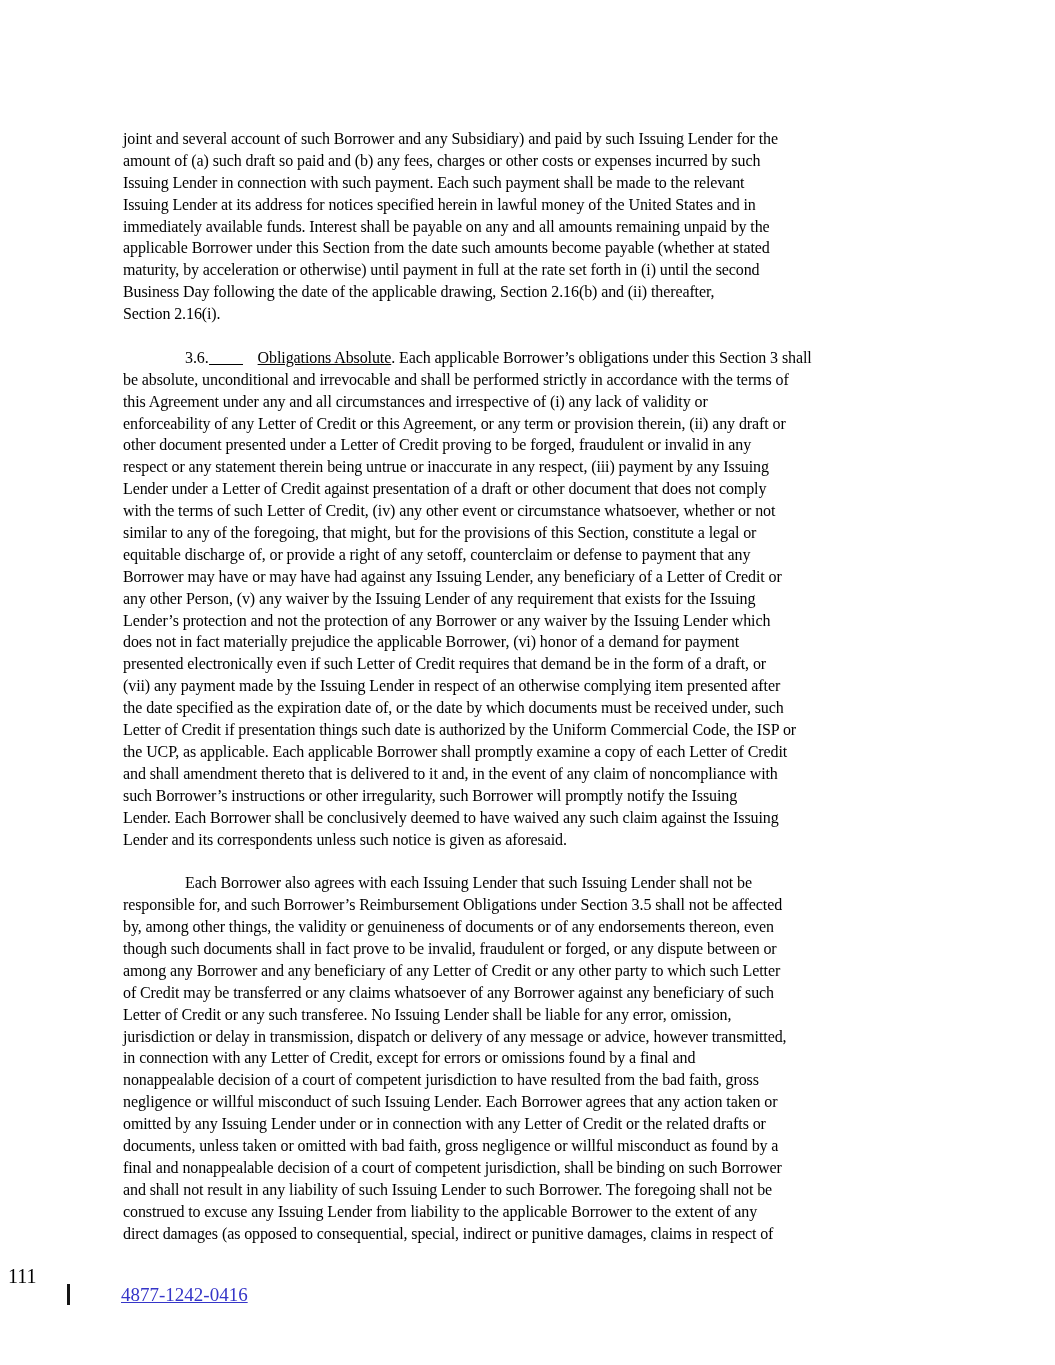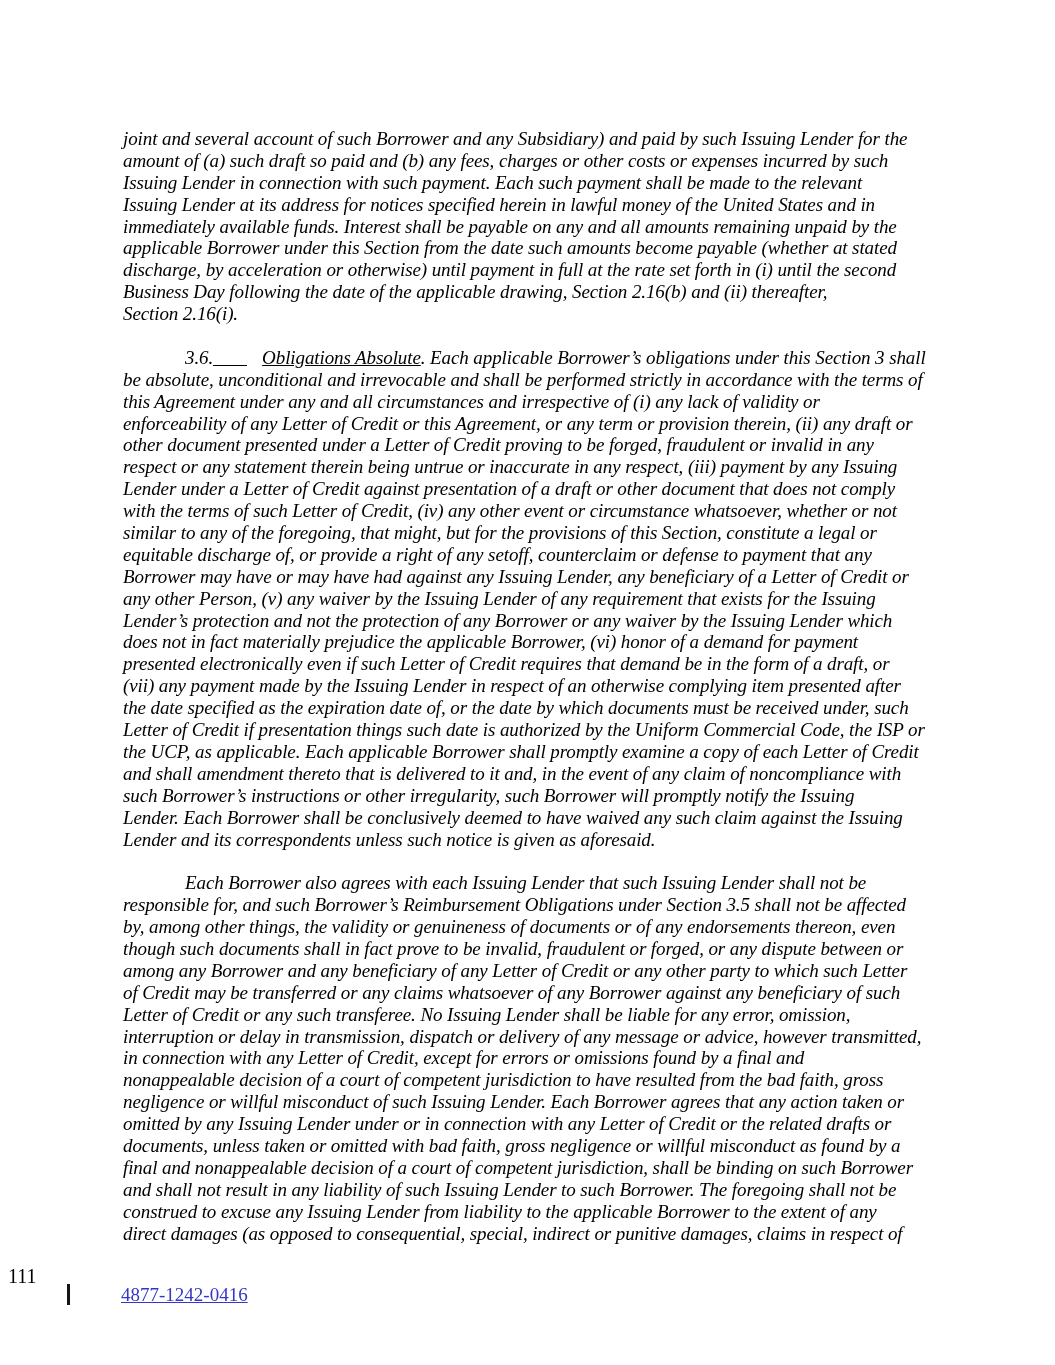--- a/index.html
+++ b/index.html
@@ -16,25 +16,24 @@
   .content {
     position: absolute;
     left: 123px;
     top: 128px;
     width: 812px;
   }
   .paragraph { margin: 0; }
   .paragraph + .paragraph { margin-top: 21.9px; }
   .line {
     white-space: pre;
-    font-size: 19px;
+    font-size: 16px;
     line-height: 21.9px;
     height: 21.9px;
     letter-spacing: -0.1px;
-    font-style: italic;
   }
   .indent-first { padding-left: 62px; }
   .underlined { text-decoration: underline; margin-left: 15px; }
   .tab-underline {
     display: inline-block;
     width: 34px;
     height: 1px;
     background: var(--ink);
     vertical-align: -2px;
   }
@@ -70,21 +69,21 @@
 
 <div class="page">
   <div class="content">
       <div class="paragraph">
         <div class="line">joint and several account of such Borrower and any Subsidiary) and paid by such Issuing Lender for the</div>
         <div class="line">amount of (a) such draft so paid and (b) any fees, charges or other costs or expenses incurred by such</div>
         <div class="line">Issuing Lender in connection with such payment. Each such payment shall be made to the relevant</div>
         <div class="line">Issuing Lender at its address for notices specified herein in lawful money of the United States and in</div>
         <div class="line">immediately available funds. Interest shall be payable on any and all amounts remaining unpaid by the</div>
         <div class="line">applicable Borrower under this Section from the date such amounts become payable (whether at stated</div>
-        <div class="line">discharge, by acceleration or otherwise) until payment in full at the rate set forth in (i) until the second</div>
+        <div class="line">maturity, by acceleration or otherwise) until payment in full at the rate set forth in (i) until the second</div>
         <div class="line">Business Day following the date of the applicable drawing, Section 2.16(b) and (ii) thereafter,</div>
         <div class="line">Section 2.16(i).</div>
       </div>
       <div class="paragraph">
         <div class="line indent-first"><span>3.6.</span><span class="tab-underline"></span><span class="underlined">Obligations Absolute</span><span>. Each applicable Borrower’s obligations under this Section 3 shall</span></div>
         <div class="line">be absolute, unconditional and irrevocable and shall be performed strictly in accordance with the terms of</div>
         <div class="line">this Agreement under any and all circumstances and irrespective of (i) any lack of validity or</div>
         <div class="line">enforceability of any Letter of Credit or this Agreement, or any term or provision therein, (ii) any draft or</div>
         <div class="line">other document presented under a Letter of Credit proving to be forged, fraudulent or invalid in any</div>
         <div class="line">respect or any statement therein being untrue or inaccurate in any respect, (iii) payment by any Issuing</div>
@@ -107,21 +106,21 @@
         <div class="line">Lender and its correspondents unless such notice is given as aforesaid.</div>
       </div>
       <div class="paragraph">
         <div class="line indent-first">Each Borrower also agrees with each Issuing Lender that such Issuing Lender shall not be</div>
         <div class="line">responsible for, and such Borrower’s Reimbursement Obligations under Section 3.5 shall not be affected</div>
         <div class="line">by, among other things, the validity or genuineness of documents or of any endorsements thereon, even</div>
         <div class="line">though such documents shall in fact prove to be invalid, fraudulent or forged, or any dispute between or</div>
         <div class="line">among any Borrower and any beneficiary of any Letter of Credit or any other party to which such Letter</div>
         <div class="line">of Credit may be transferred or any claims whatsoever of any Borrower against any beneficiary of such</div>
         <div class="line">Letter of Credit or any such transferee. No Issuing Lender shall be liable for any error, omission,</div>
-        <div class="line">interruption or delay in transmission, dispatch or delivery of any message or advice, however transmitted,</div>
+        <div class="line">jurisdiction or delay in transmission, dispatch or delivery of any message or advice, however transmitted,</div>
         <div class="line">in connection with any Letter of Credit, except for errors or omissions found by a final and</div>
         <div class="line">nonappealable decision of a court of competent jurisdiction to have resulted from the bad faith, gross</div>
         <div class="line">negligence or willful misconduct of such Issuing Lender. Each Borrower agrees that any action taken or</div>
         <div class="line">omitted by any Issuing Lender under or in connection with any Letter of Credit or the related drafts or</div>
         <div class="line">documents, unless taken or omitted with bad faith, gross negligence or willful misconduct as found by a</div>
         <div class="line">final and nonappealable decision of a court of competent jurisdiction, shall be binding on such Borrower</div>
         <div class="line">and shall not result in any liability of such Issuing Lender to such Borrower. The foregoing shall not be</div>
         <div class="line">construed to excuse any Issuing Lender from liability to the applicable Borrower to the extent of any</div>
         <div class="line">direct damages (as opposed to consequential, special, indirect or punitive damages, claims in respect of</div>
       </div>

